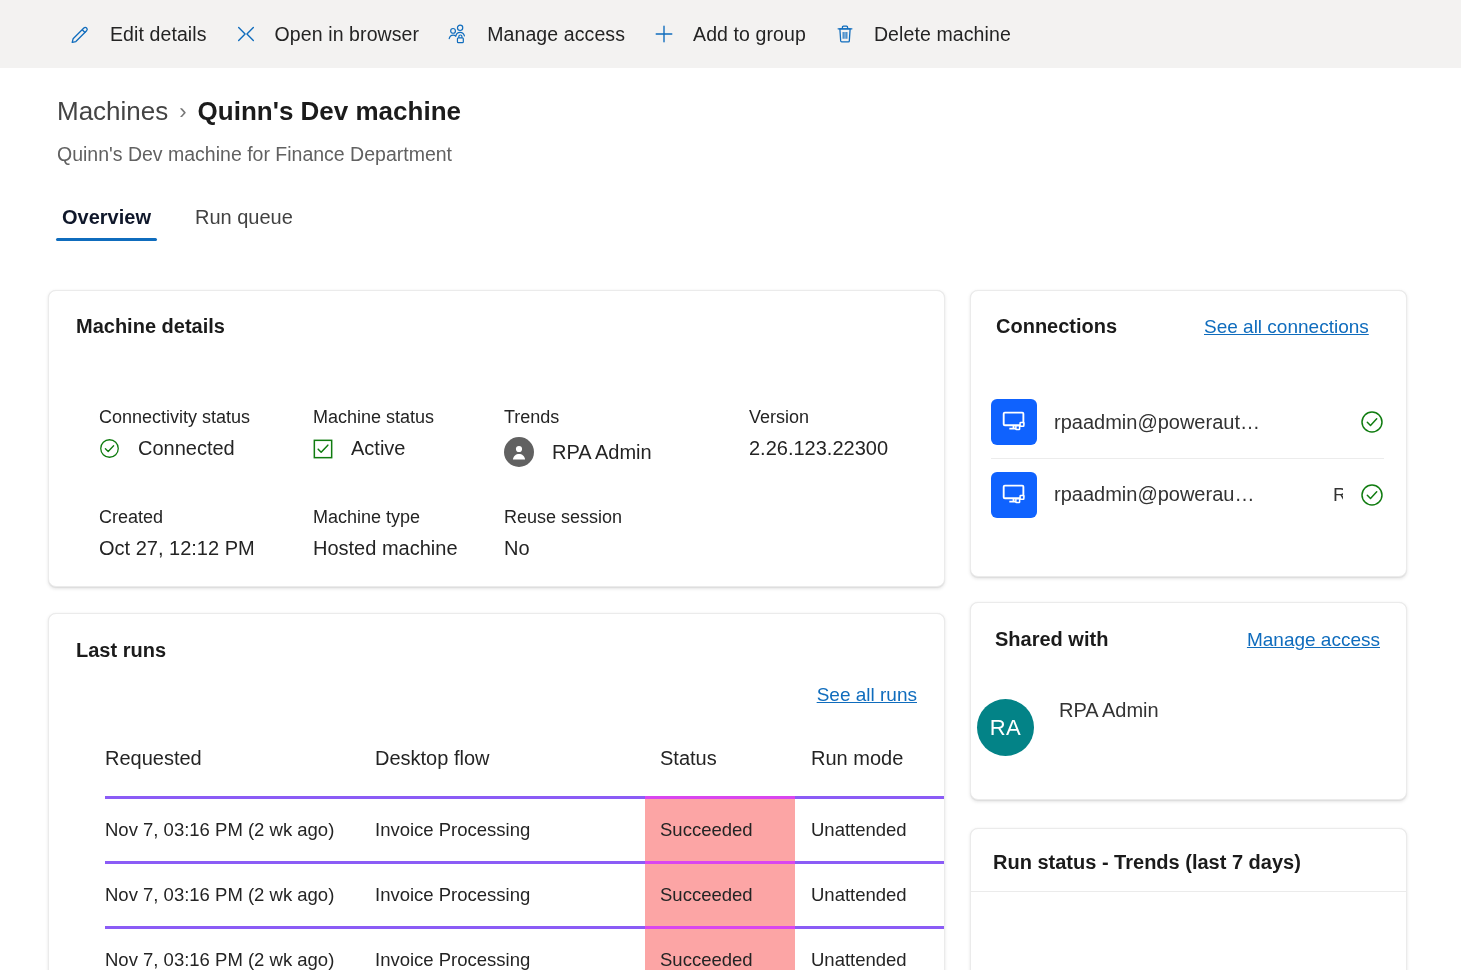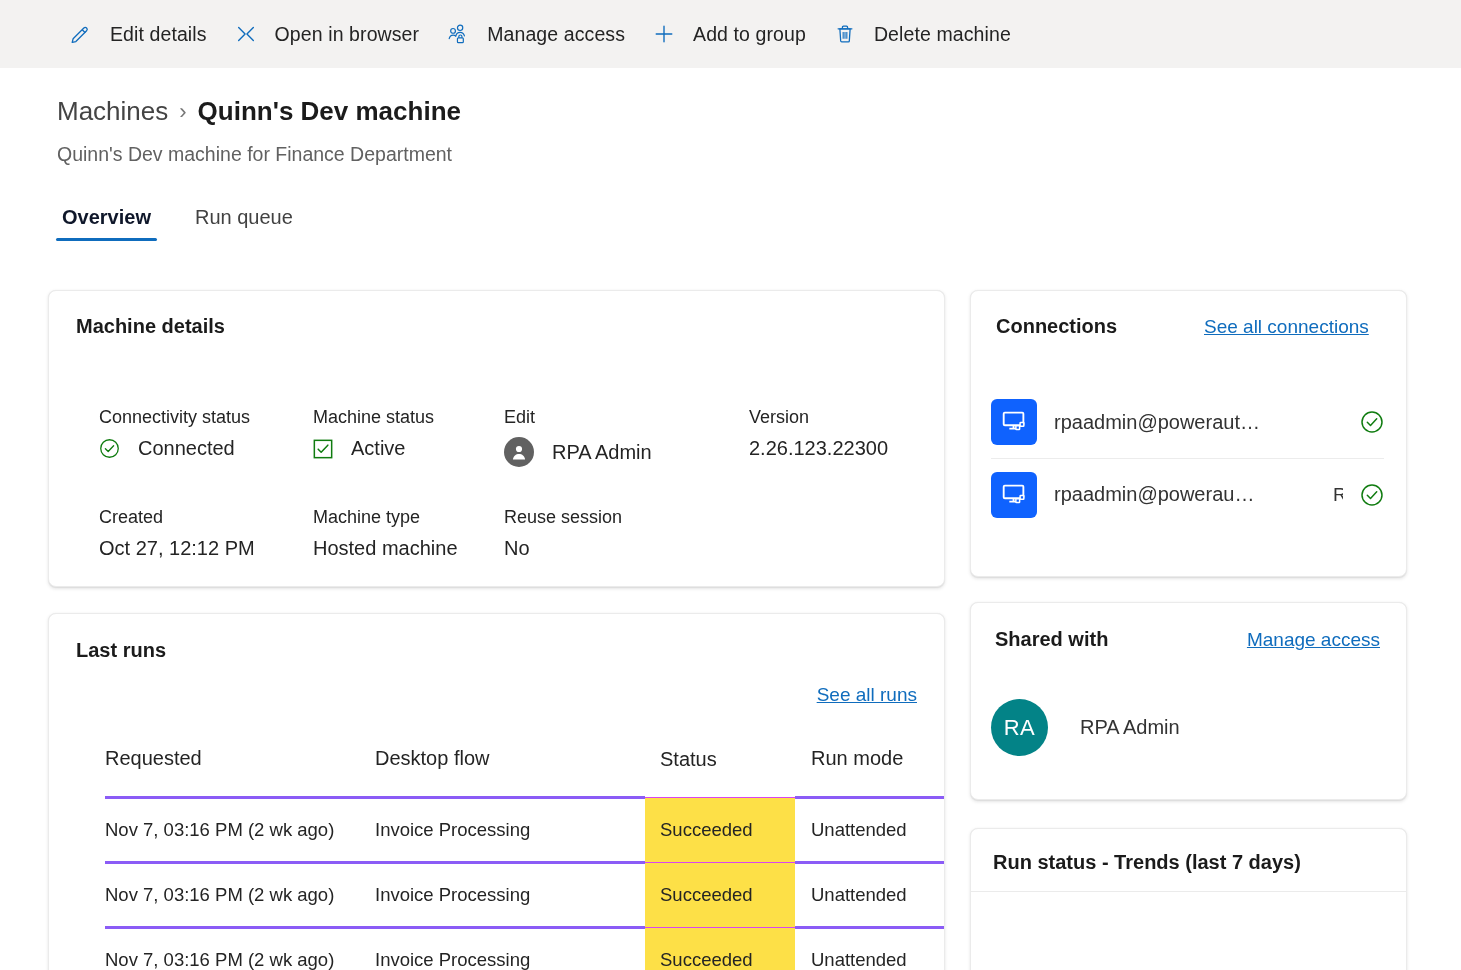--- a/index.html
+++ b/index.html
@@ -119,23 +119,23 @@
     font-size: 18.5px; color: #242424;
     padding: 20px 0;
     border-top: 3px solid #8b5cf6;
     white-space: nowrap;
   }
   .runs-table th:nth-child(1), .runs-table td:nth-child(1) { width: 270px; }
   .runs-table th:nth-child(2), .runs-table td:nth-child(2) { width: 270px; }
   .runs-table th:nth-child(3), .runs-table td:nth-child(3) { width: 150px; }
   .runs-table th:nth-child(4), .runs-table td:nth-child(4) { width: 170px; }
   .runs-table td.status-cell {
-    background: #fde047;
+    background: #fca5a5;
     padding-left: 15px;
-    border-top: 1px solid #d946ef;
+    border-top: 3px solid #d946ef;
   }
   .runs-table th.status-head { padding-left: 15px; }
   .runs-table th.runmode-head, .runs-table td.runmode-cell { padding-left: 16px; }
 
   
   #connections { left: 970px; top: 290px; width: 437px; height: 287px; }
   #connections .ctitle { position: absolute; left: 25px; top: 24px; }
   #connections .clink { position: absolute; left: 233px; top: 25px; }
   .conn-list { position: absolute; left: 20px; top: 95px; right: 22px; }
   .conn-row {
@@ -158,22 +158,22 @@
     font-size: 19px; color: #333;
     width: 10px; overflow: hidden; white-space: nowrap; flex: none;
   }
   .ico-check-circle-sm { width: 24px; height: 24px; flex: none; }
 
   
   #shared-with { left: 970px; top: 602px; width: 437px; height: 198px; }
   #shared-with .stitle { position: absolute; left: 24px; top: 25px; }
   #shared-with .slink { position: absolute; right: 26px; top: 26px; }
   .share-row {
-    position: absolute; left: 20px; top: 96px;
-    display: flex; align-items: center; gap: 32px;
+    position: absolute; left: 6px; top: 96px;
+    display: flex; gap: 25px;
   }
   .avatar-teal {
     width: 57px; height: 57px; border-radius: 50%;
     background: #038387; color: #ffffff;
     display: flex; align-items: center; justify-content: center;
     font-size: 22px; letter-spacing: .5px;
     flex: none;
   }
   .share-name { font-size: 20px; color: #333; }
 
@@ -275,21 +275,21 @@
         <svg class="ico-check-box" viewBox="0 0 24 24">
           <rect x="1.6" y="1.6" width="20.8" height="20.8" fill="none" stroke="#107c10" stroke-width="1.8"></rect>
           <path d="M6.2 12.2l3.6 3.6 8-8.4" fill="none" stroke="#107c10" stroke-width="1.8" stroke-linecap="round" stroke-linejoin="round"></path>
         </svg>
         <span>Active</span>
       </div>
     </div>
 
 
     <div>
-      <div class="md-label">Edit</div>
+      <div class="md-label">Trends</div>
       <div class="md-value">
         <span class="avatar-gray">
           <svg width="20" height="20" viewBox="0 0 24 24">
             <circle cx="12" cy="8.4" r="3.7" fill="#ffffff"></circle>
             <path d="M4.7 21c.5-4.2 3.6-6.6 7.3-6.6s6.8 2.4 7.3 6.6z" fill="#ffffff"></path>
           </svg>
         </span>
         <span>RPA Admin</span>
       </div>
     </div>

